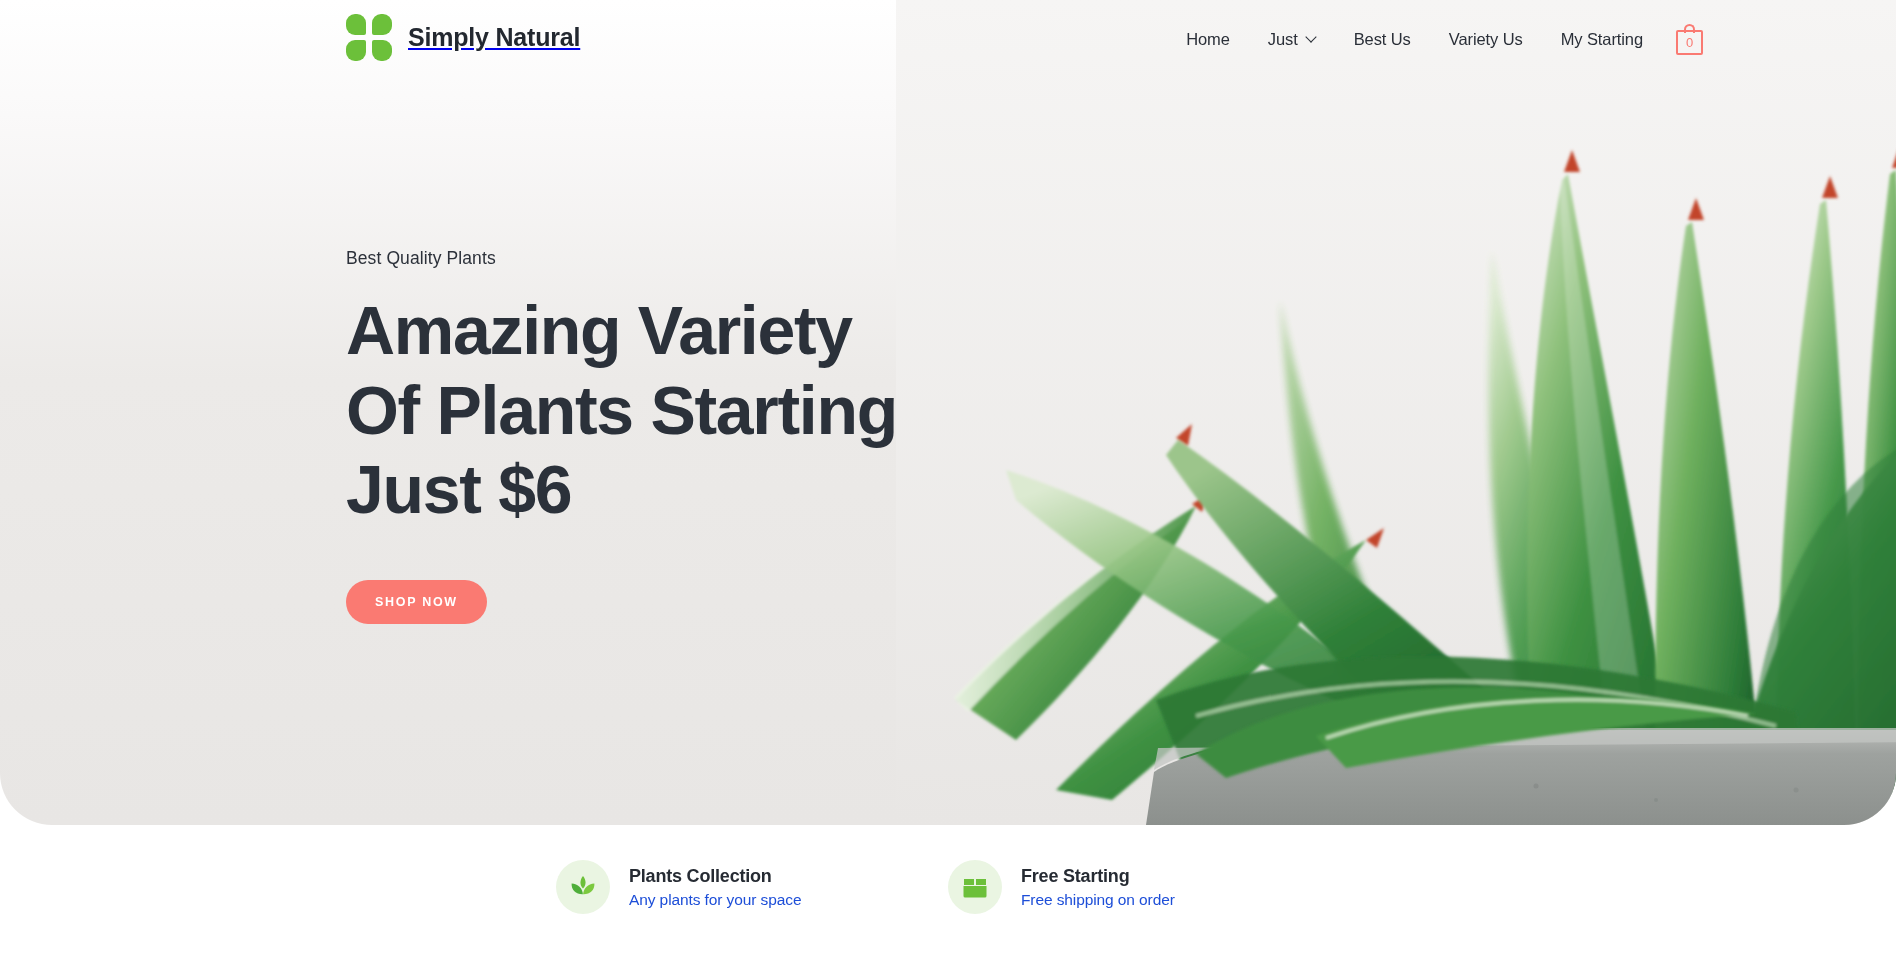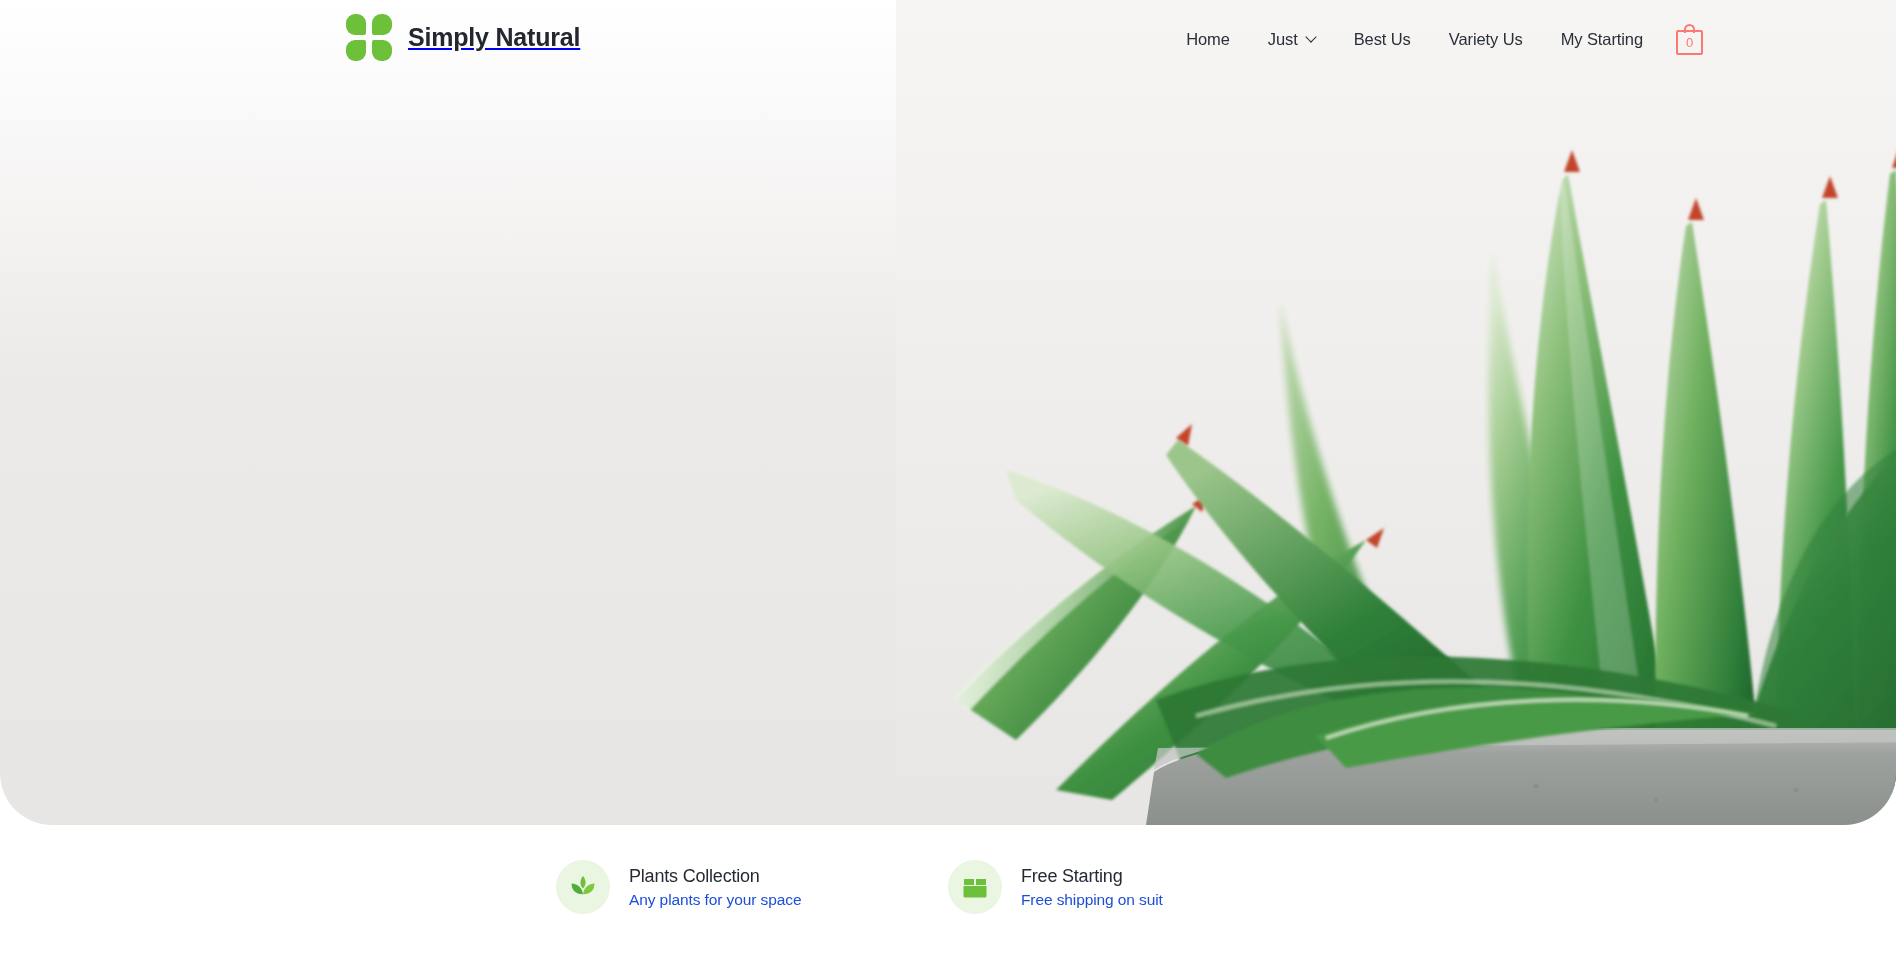--- a/index.html
+++ b/index.html
@@ -99,21 +99,21 @@
   
   .features{
     position:absolute; left:0; top:860px; width:1896px;
     display:flex; justify-content:center; align-items:flex-start; gap:0;
   }
   .feature{ display:flex; align-items:center; gap:19px; width:392px; }
   .feature-icon{
     width:54px; height:54px; border-radius:50%; background:#eaf5e2;
     display:flex; align-items:center; justify-content:center; flex:0 0 54px;
   }
-  .feature-title{ font-size:18px; font-weight:400; color:#262b33; letter-spacing:-0.2px; }
+  .feature-title{ font-size:18px; font-weight:700; color:#262b33; letter-spacing:-0.2px; }
   .feature-sub{ font-size:15.5px; color:#1d4ed8; margin-top:4px; letter-spacing:-0.1px; }
 </style>
 </head>
 <body>
 
 <section class="hero">
   <div class="hero-photo">
     <svg width="1040" height="825" viewBox="0 0 1040 825" xmlns="http://www.w3.org/2000/svg">
       <defs>
         <linearGradient id="bg" x1="0" y1="0" x2="0" y2="1">
@@ -228,20 +228,29 @@
       </g>
 
       <g filter="url(#soft)">
         <path d="M300 754 C 400 690 560 672 720 700 C 600 716 440 740 330 778 Z" fill="#3c8c3f"></path>
         <path d="M420 736 C 560 690 720 686 860 714 C 720 724 570 746 450 768 Z" fill="#4a9a46"></path>
         <path d="M430 738 C 560 694 716 690 852 716" stroke="#e6f2dc" stroke-width="3.5" fill="none" opacity="0.75"></path>
       </g>
     </svg>
   </div>
 
+  <div class="hero-copy">
+    <div class="eyebrow">Best Quality Plants</div>
+    <h1 class="headline">
+      <span>Amazing Variety</span><br>
+      <span>Of Plants Starting</span><br>
+      <span>Just $6</span>
+    </h1>
+    <button class="shop-now">SHOP NOW</button>
+  </div>
 </section>
 
 <header class="site-header">
   <a class="brand" href="#">
     <span class="logo-mark">
       <i class="tl"></i>
         <i class="tr"></i>
         <i class="bl"></i>
         <i class="br"></i>
     </span>
@@ -292,18 +301,18 @@
   <div class="feature">
     <span class="feature-icon">
       <svg width="28" height="26" viewBox="0 0 28 26" xmlns="http://www.w3.org/2000/svg">
         <path d="M3 5 h 10 v 6 h -10 z" fill="#6cc03a"></path>
         <path d="M15 5 h 10 v 6 h -10 z" fill="#6cc03a"></path>
         <path d="M2.5 12 h 23 v 10 a 1.6 1.6 0 0 1 -1.6 1.6 h -19.8 a 1.6 1.6 0 0 1 -1.6 -1.6 z" fill="#6cc03a"></path>
       </svg>
     </span>
     <span>
       <span class="feature-title">Free Starting</span>
-      <span class="feature-sub" style="display:block">Free shipping on suit</span>
+      <span class="feature-sub" style="display:block">Free shipping on order</span>
     </span>
   </div>
 
 
 </section>
 
 </body></html>

